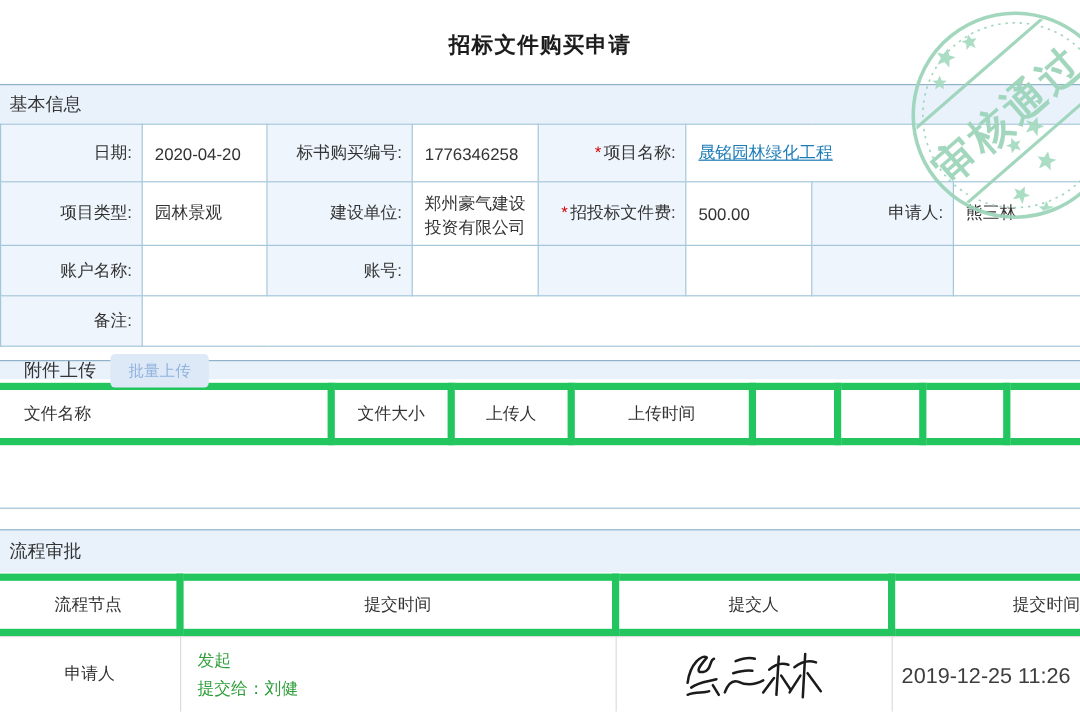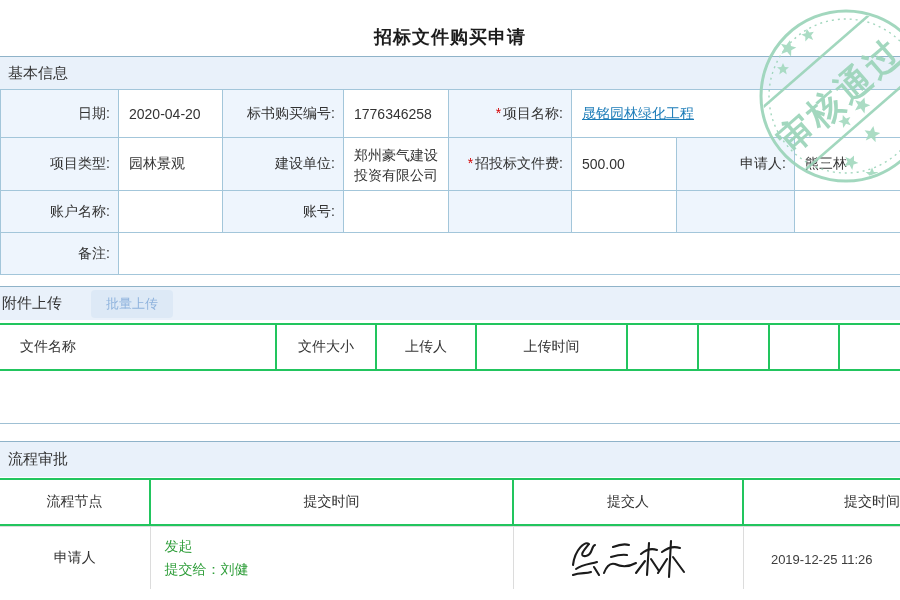--- a/index.html
+++ b/index.html
@@ -1,42 +1,42 @@
 <!DOCTYPE html>
 <html><head>
 <meta charset="utf-8">
 <style>
   * { margin:0; padding:0; box-sizing:border-box; }
   html,body { background:#fff; }
   body { font-family:"Liberation Sans","DejaVu Sans",sans-serif; font-size:14px; color:#333; }
   .page { position:relative; width:900px; height:600px; overflow:hidden; background:#fff; }
 
   
-  .title-bar { height:56px; padding-top:25px; text-align:center; }
+  .title-bar { height:70px; padding-top:25px; text-align:center; }
   .title-bar h1 { font-size:18px; font-weight:bold; color:#1c1c1c; letter-spacing:1px; }
 
   
   .section-bar { background:#e9f1fa; border-top:1px solid #8fb3c9; height:33px;
                  display:flex; align-items:center; padding-left:8px; font-size:15px; color:#333; }
 
   
   table { border-collapse:collapse; table-layout:fixed; width:900px; }
   .basic-table td { border:1px solid #a3c6da; font-size:14px; overflow:hidden; }
   .basic-table .lbl { background:#eef5fd; text-align:right; padding-right:8px; color:#333; }
   .basic-table .val { background:#fff; text-align:left; padding-left:10px; }
   .req { color:#d40000; margin-right:2px; }
   a.proj-link { color:#1c7cb8; text-decoration:underline; cursor:pointer; }
 
   
-  .attach-bar { height:34px; background:#e9f1fa; border-top:1px solid #8fb3c9;
-                display:flex; align-items:center; padding-left:2px; font-size:15px;gap:17px; }
+  .attach-bar { height:16px; background:#e9f1fa; border-top:1px solid #8fb3c9;
+                display:flex; align-items:center; padding-left:20px; font-size:15px; }
   .batch-btn { margin-left:12px; background:#dde9f6; color:#8fb3dd; border:none; border-radius:4px;
                font-size:13px; padding:5px 15px; cursor:pointer; font-family:inherit; }
   .gray-table { margin-top:3px; }
-  .gray-table th { border:2px solid #22c55e; height:46px; font-weight:normal; font-size:14px; color:#333; text-align:center; background:#fff; }
+  .gray-table th { border:6px solid #22c55e; height:46px; font-weight:normal; font-size:14px; color:#333; text-align:center; background:#fff; }
   .gray-table th:first-child { border-left:none; }
   .gray-table th:last-child { border-right:none;text-align:right; }
   .gray-table th.name-col { text-align:left; padding-left:20px; }
   .attach-empty { height:53px; border-bottom:1px solid #9fc0d4; }
   .spacer { height:17px; }
   .gap11 { height:11px; }
 
   
   .appr-table td { border:1px solid #dcdcdc; border-bottom:none; font-size:14px; vertical-align:middle; }
   .appr-table td:first-child { border-left:none; }
@@ -44,21 +44,21 @@
   .appr-table .c { text-align:center; }
   .appr-row { height:62px;border-radius:22px; }
   .opinion { padding-left:14px; color:#2f9e3a; line-height:23px; }
   .opinion div { color:#2f9e3a; }
 
   
   .sig-wrap { display:flex; justify-content:center; align-items:center; }
 
   
   .time-cell { position:relative; }
-  .submit-time { position:relative; z-index:5; color:#3d3d3d; font-size:13px; text-align:center; padding-top:4px; }
+  .submit-time { position:relative; z-index:5; color:#3d3d3d; font-size:18px; text-align:center; padding-top:4px; }
   .watermark { position:absolute; right:4px; top:544px; z-index:2; width:160px; opacity:.95; pointer-events:none; }
   .wm-top { display:flex; align-items:center; }
   .wm-brand { font-size:21px; font-weight:bold; color:#a3b0d2; letter-spacing:1px; margin-left:2px; }
   .wm-url { font-size:13px; font-weight:bold; color:#e8604e; letter-spacing:.5px; margin-left:26px; margin-top:-1px; }
 
   
   .stamp { position:absolute; left:756px; top:4px; z-index:6; opacity:.92; pointer-events:none; }
 </style>
 </head>
 <body>

